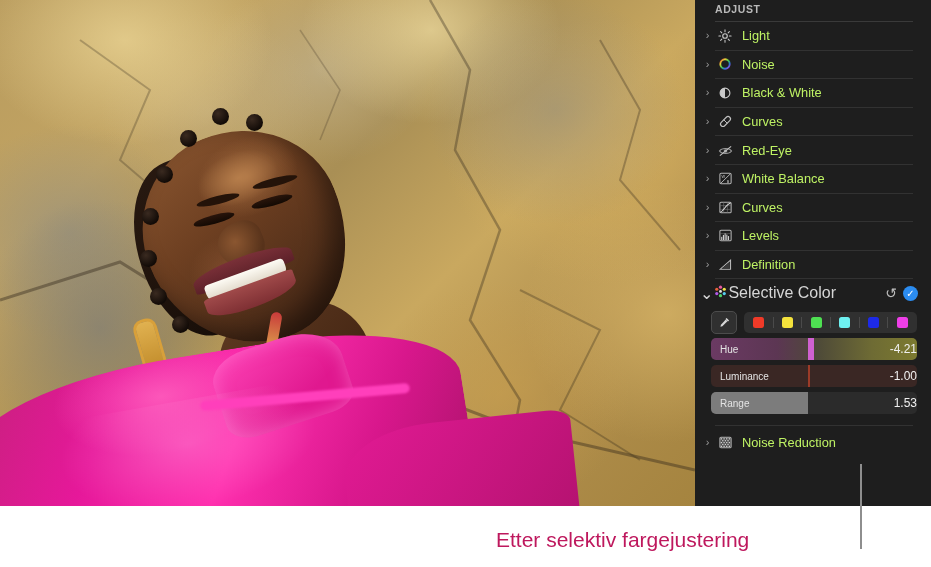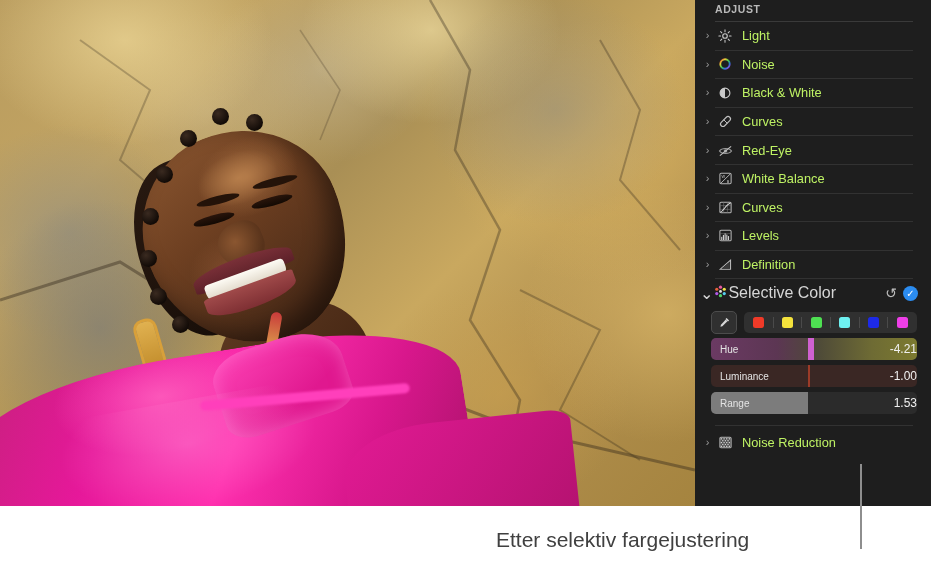--- a/index.html
+++ b/index.html
@@ -380,21 +380,21 @@
     top: 464px;
     width: 2px;
     height: 85px;
     background: #8e8e8e;
   }
   .caption {
     position: absolute;
     left: 496px;
     top: 528px;
     font-size: 21px;
-    color: #404040;
+    color: #be185d;
     white-space: nowrap;
   }
   .bottom-white {
     position: absolute;
     left: 0; top: 506px;
     width: 931px; height: 61px;
     background: #ffffff;
   }
 </style>
 </head>

